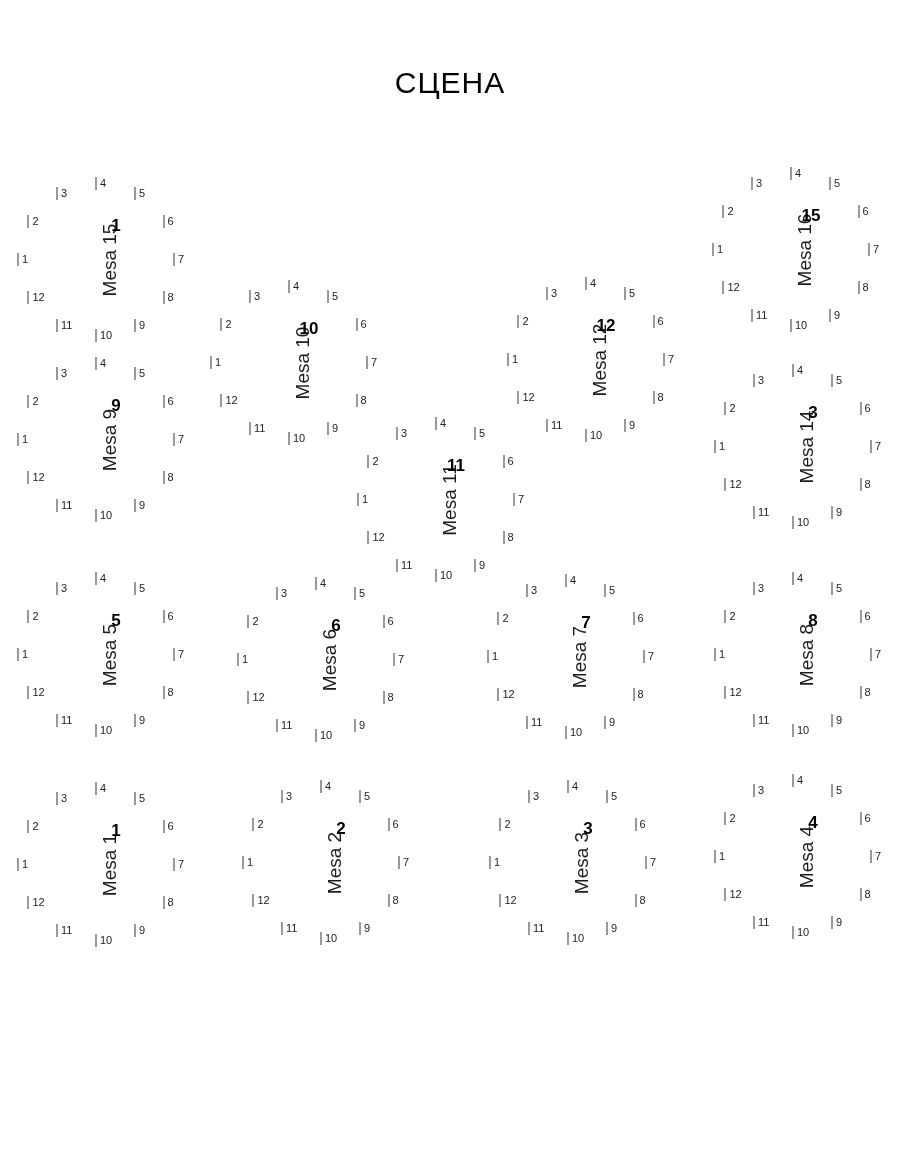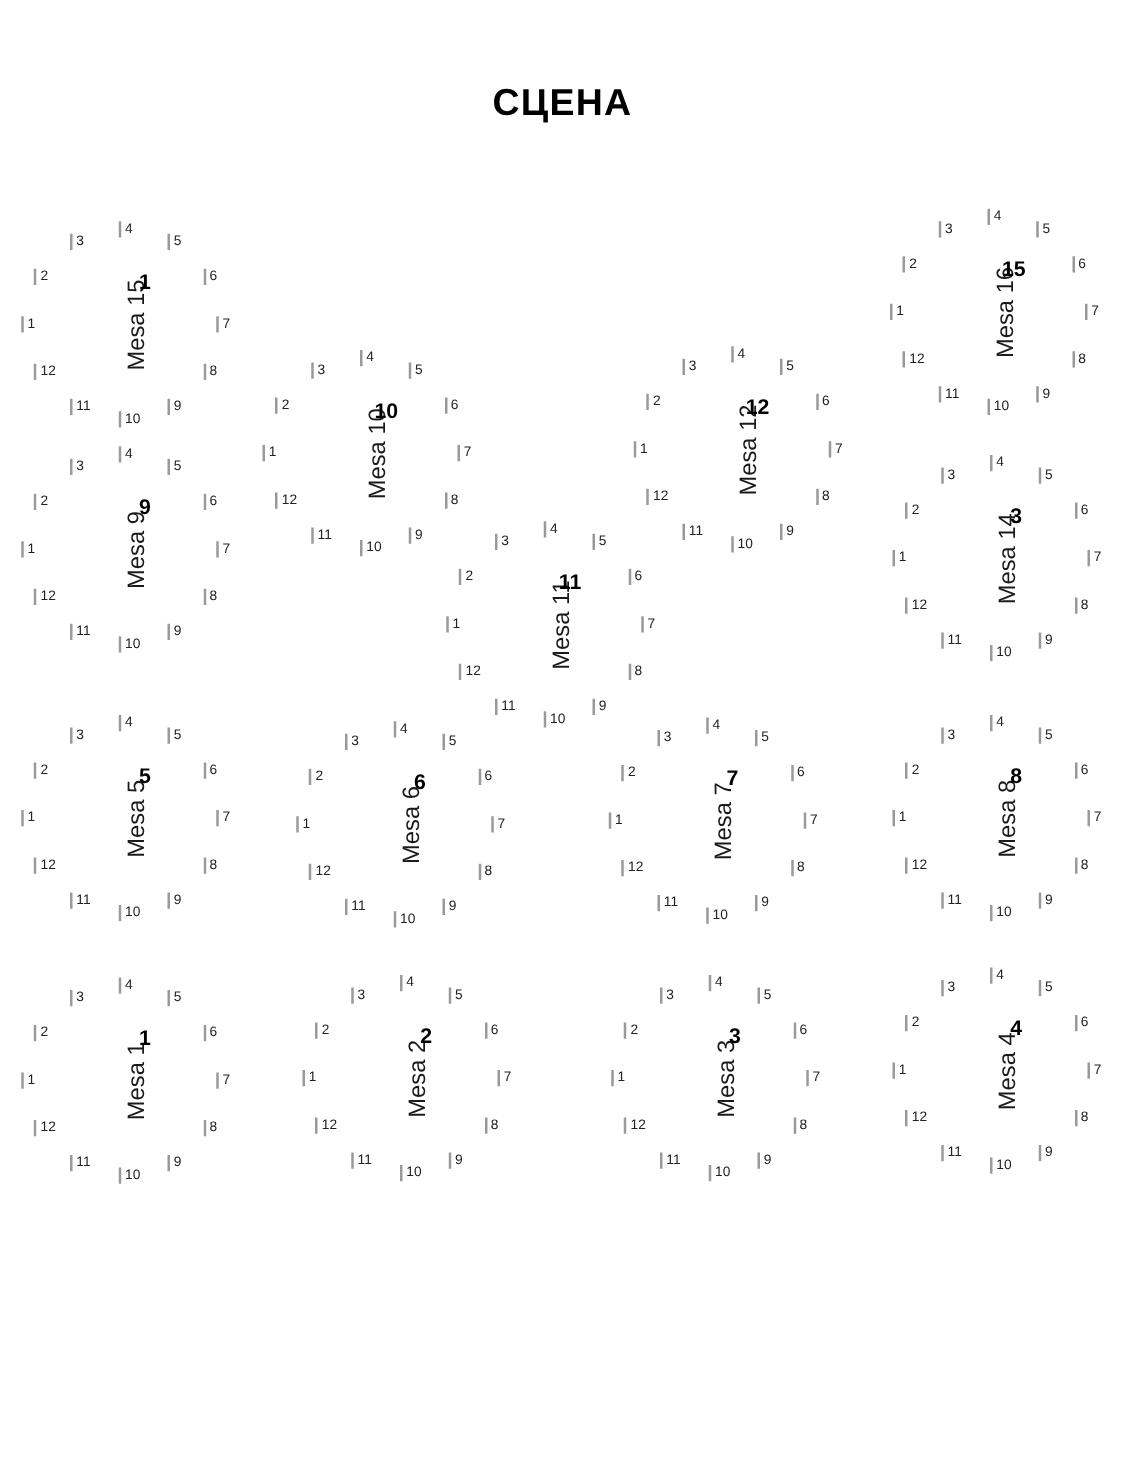--- a/index.html
+++ b/index.html
@@ -14,21 +14,21 @@
     font-family: "DejaVu Sans", sans-serif;
     overflow: hidden;
   }
   #stage-title {
     position: absolute;
     left: 0;
     top: 66px;
     width: 900px;
     text-align: center;
     font-size: 30px;
-    font-weight: bold;
+    font-weight: normal;
     letter-spacing: 1px;
     color: #000000;
     font-family: "Liberation Sans", sans-serif;
   }
   .table-group {
     position: absolute;
     width: 190px;
     height: 190px;
   }
   .table-label {

